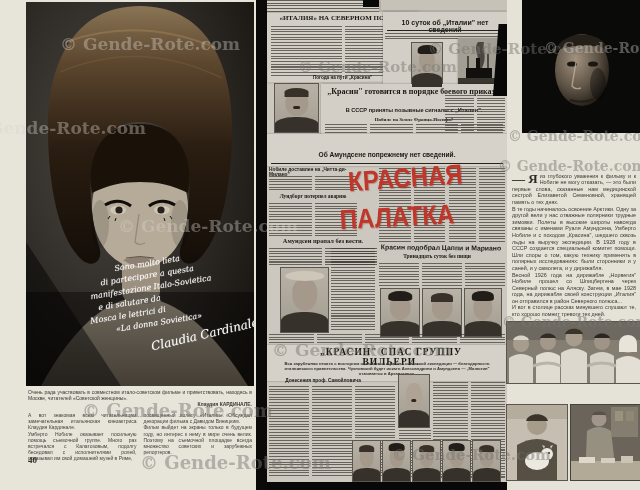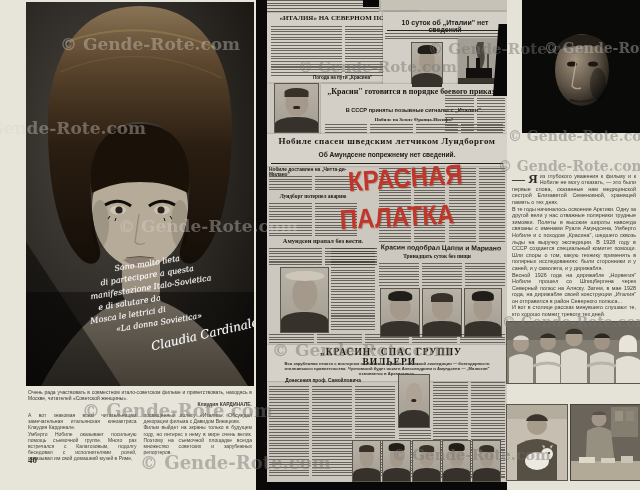--- a/index.html
+++ b/index.html
@@ -181,21 +181,20 @@
     <div class="hl sans" style="left:58px;top:108px;width:178px;font-size:5.6px">В СССР приняты позывные сигналы с „Италии".</div>
     <div class="hl" style="left:58px;top:117px;width:178px;font-size:5px">Нобиле на Земле Франца-Иосифа?</div>
     <div class="mcols" style="left:58px;top:124px;width:178px;height:10px">
         <div class="mc"></div>
         <div class="mc"></div>
         <div class="mc"></div>
         <div class="mc"></div>
       </div>
 
     <div class="clip" style="left:0;top:134px;width:240px;height:32px;background:#d6d2c9"></div>
-    <div class="hl" style="left:2px;top:137px;width:236px;font-size:9px;letter-spacing:.5px">Нобиле спасен шведским летчиком Лундборгом</div>
     <div class="hl sans" style="left:30px;top:152px;width:180px;font-size:6.6px">Об Амундсене попрежнему нет сведений.</div>
     <div class="rule" style="left:4px;top:163px;width:232px"></div>
 
     <div class="hl sans" style="left:2px;top:167px;width:90px;font-size:4.8px;text-align:left">Нобиле доставлен на „Читта-ди-Милано"</div>
     <div class="mcols" style="left:2px;top:176px;width:88px;height:16px">
         <div class="mc"></div>
         <div class="mc"></div>
       </div>
     <div class="hl" style="left:8px;top:194px;width:76px;font-size:5.4px">Лундборг потерпел аварию</div>
     <div class="mcols" style="left:2px;top:203px;width:88px;height:34px">

